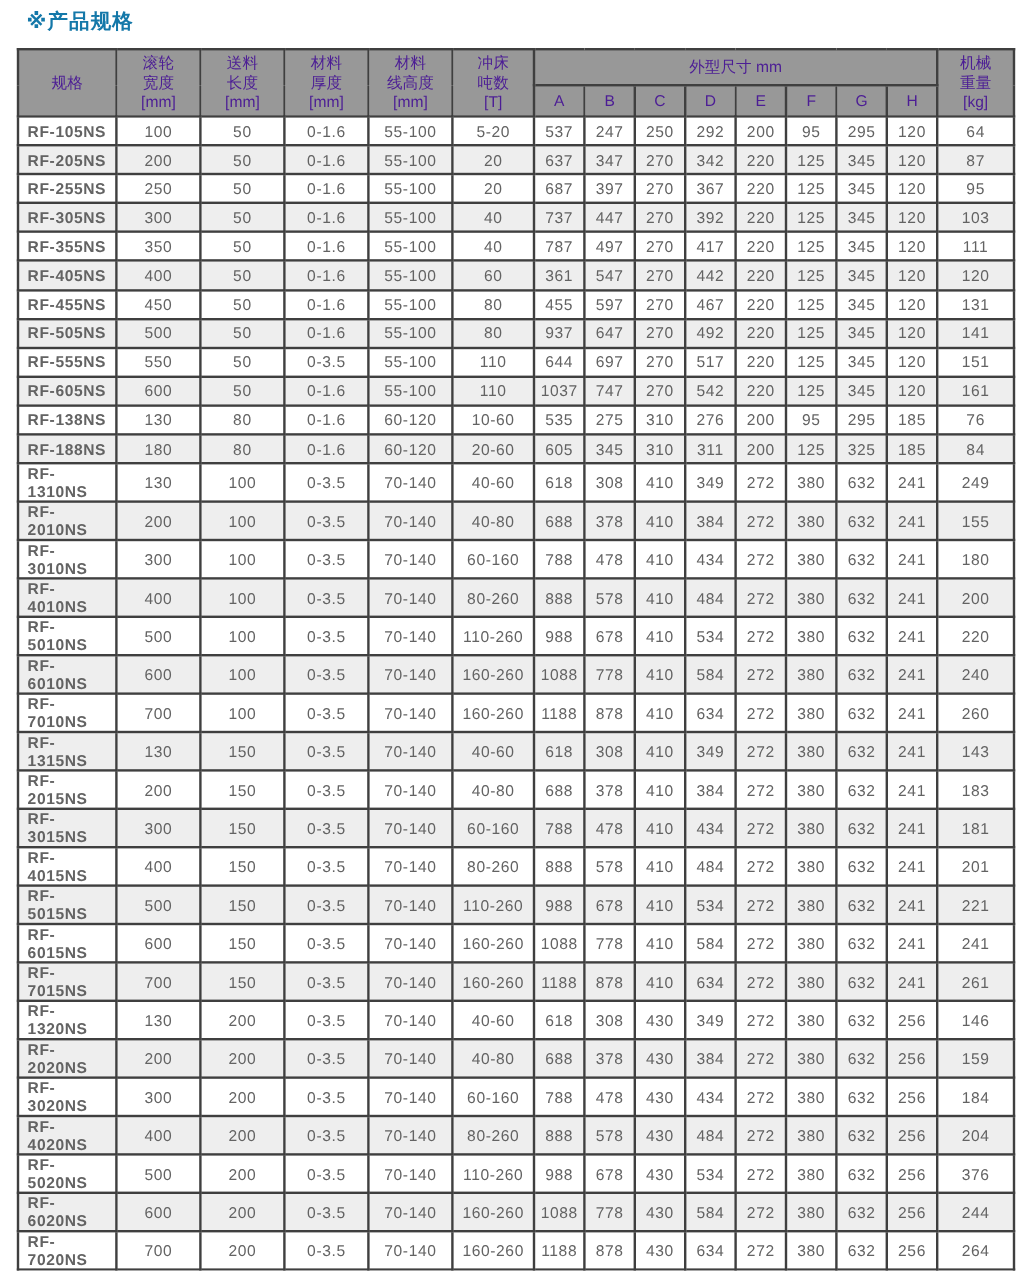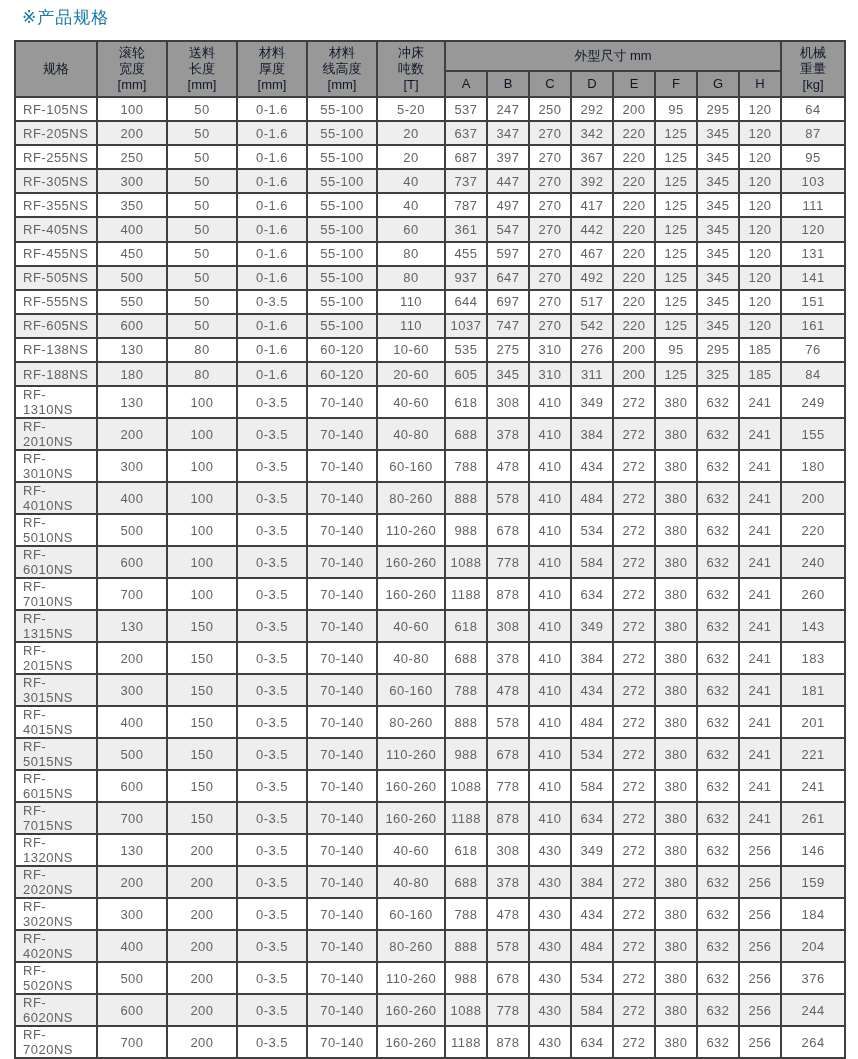--- a/index.html
+++ b/index.html
@@ -13,41 +13,41 @@
     width: 858px;
     height: 1059px;
     background: #ffffff;
     overflow: hidden;
   }
   .page-title {
     position: absolute;
     left: 22px;
     top: 6px;
     font-size: 17px;
-    font-weight: normal;
+    font-weight: bold;
     color: #1478a9;
     letter-spacing: 1px;
   }
   table.spec {
     position: absolute;
     left: 14px;
     top: 40px;
     width: 830px;
     border-collapse: collapse;
     table-layout: fixed;
     font-size: 13px;
   }
   table.spec th, table.spec td {
     border: 2px solid #3f3f3f;
     padding: 0;
     overflow: hidden;
   }
   table.spec thead th {
     background: #989898;
-    color: #0f172a;
+    color: #4c1d95;
     font-weight: normal;
     text-align: center;
     vertical-align: middle;
     white-space: pre-line;
     line-height: 1.25;
     font-size: 13px;
   }
   tr.hdr-top { height: 30px; }
   tr.hdr-sub { height: 26px; }
   table.spec tbody td {
@@ -56,20 +56,21 @@
     text-align: center;
     vertical-align: middle;
     background: #ffffff;
     letter-spacing: 0.5px;
   }
   table.spec tbody tr.alt td { background: #eeeeee; }
   table.spec tbody td.model {
     text-align: left;
     padding-left: 7px;
     letter-spacing: 0.5px;
+    font-weight: bold;
   }
   
   col.c-model  { width: 82px; }
   col.c-mid    { width: 70px; }
   col.c-ton    { width: 68px; }
   col.c-dim    { width: 42px; }
   col.c-weight { width: 64px; }
 </style>
 </head>
 <body>

